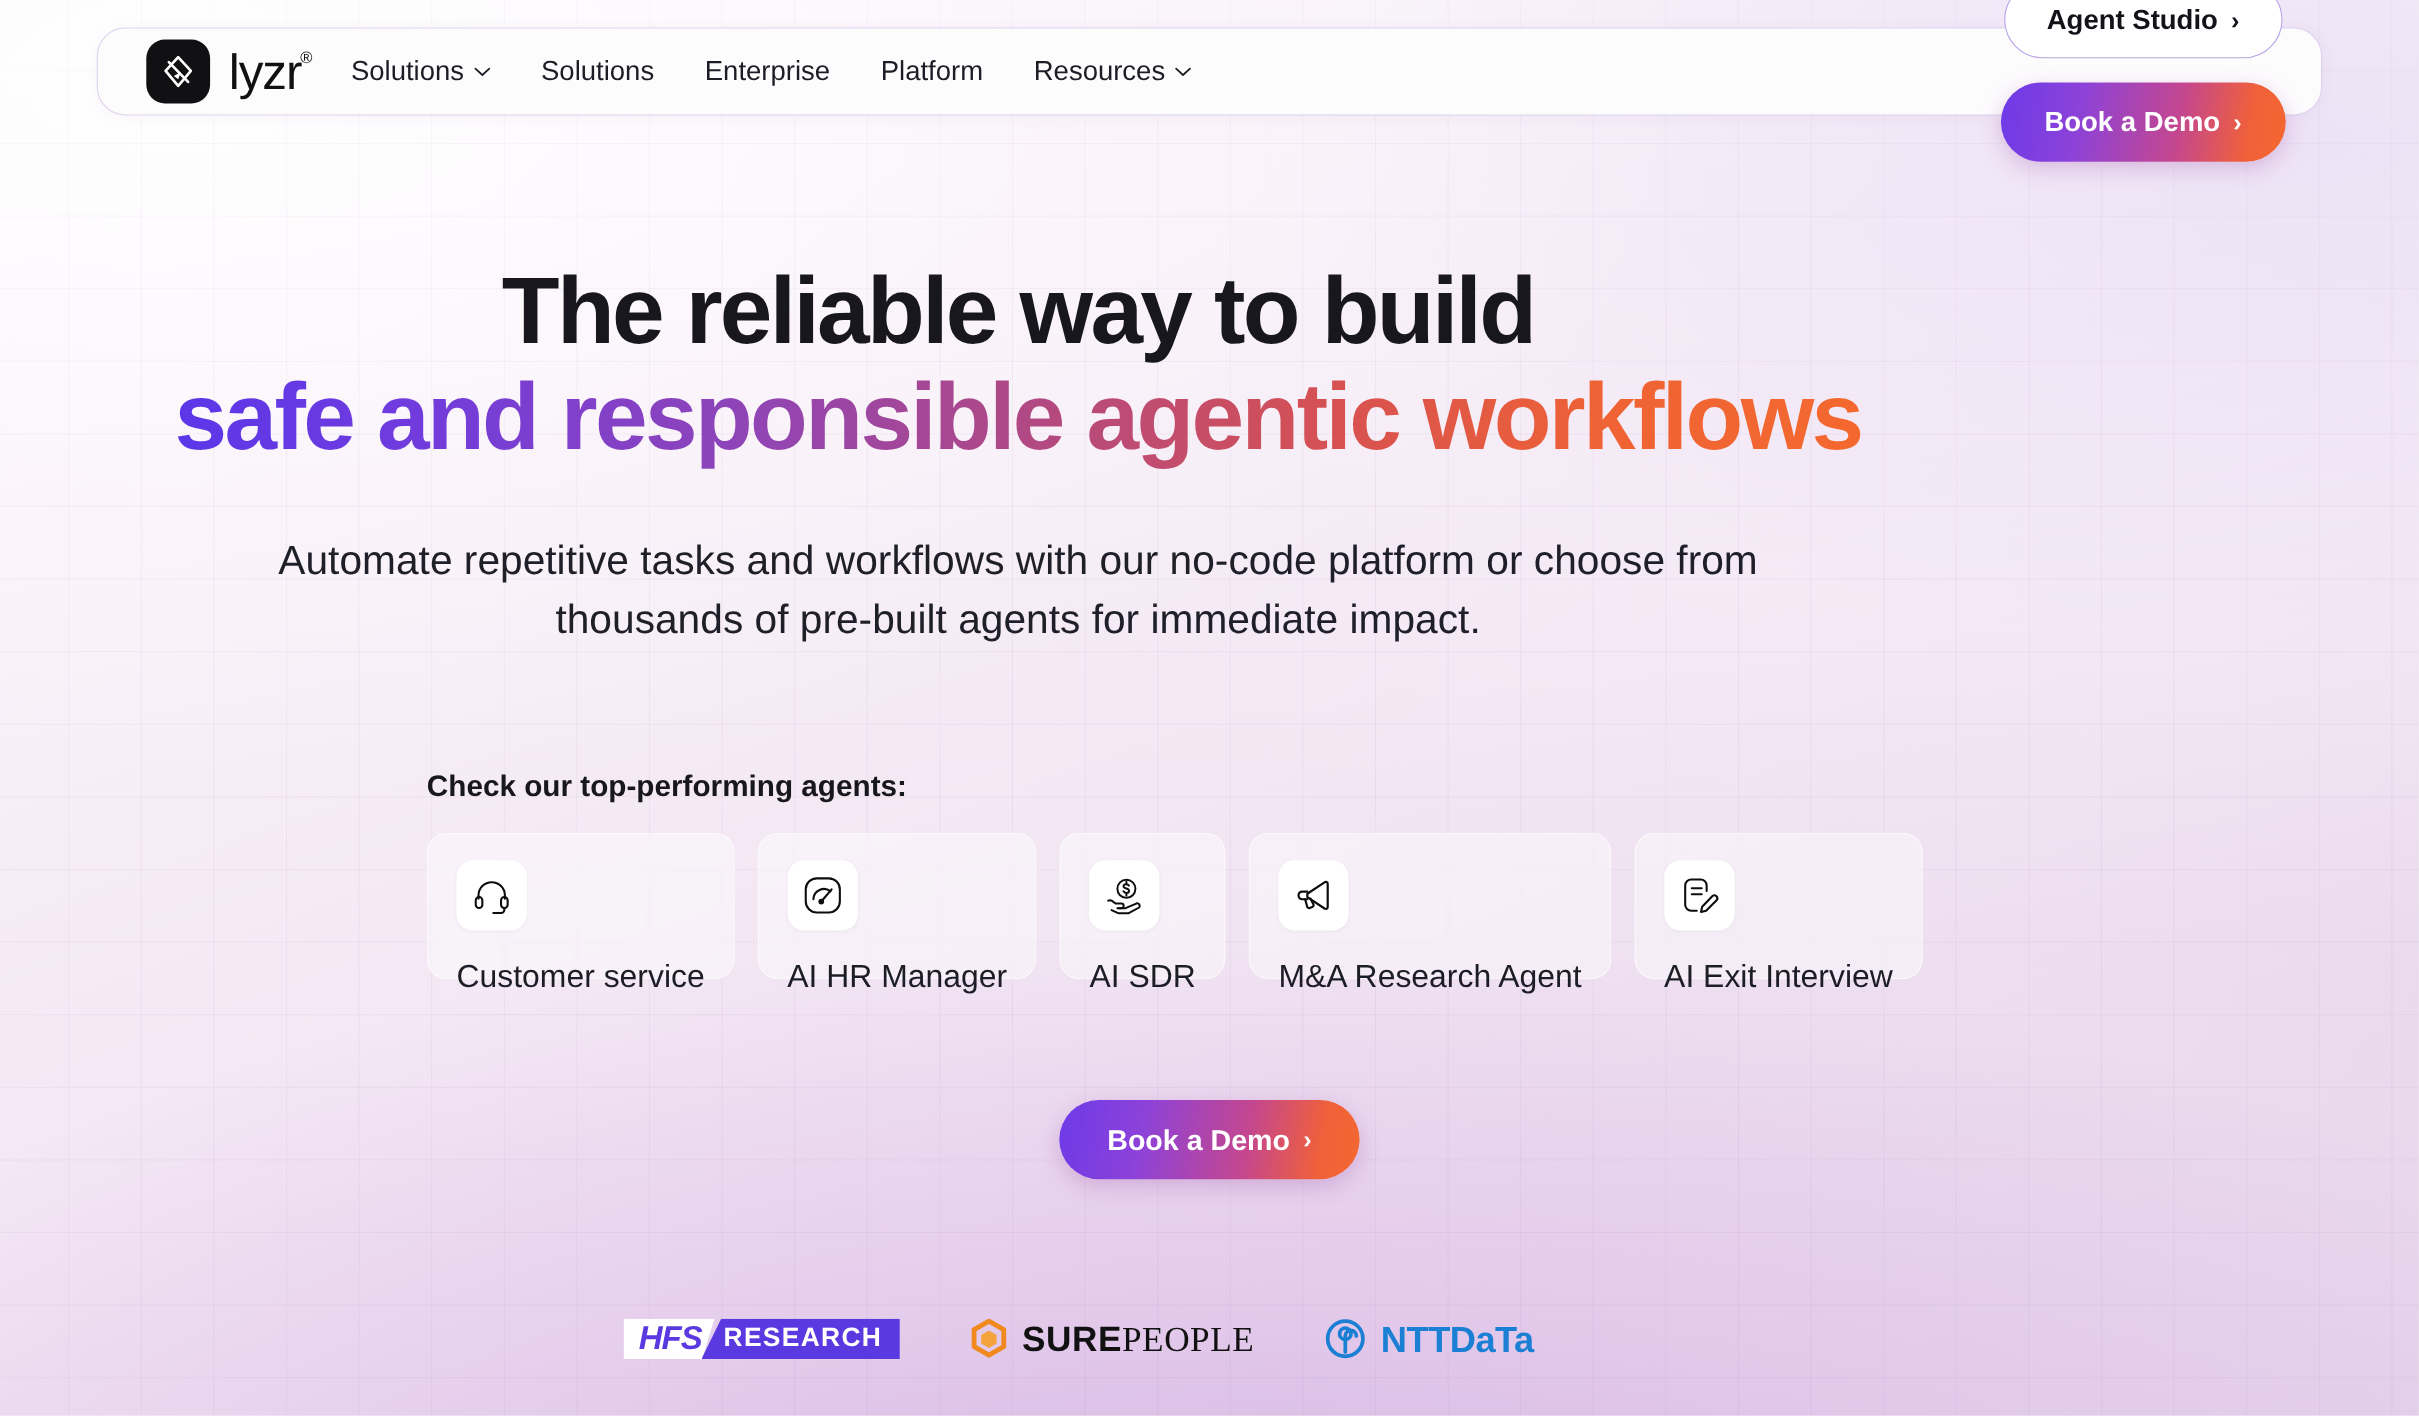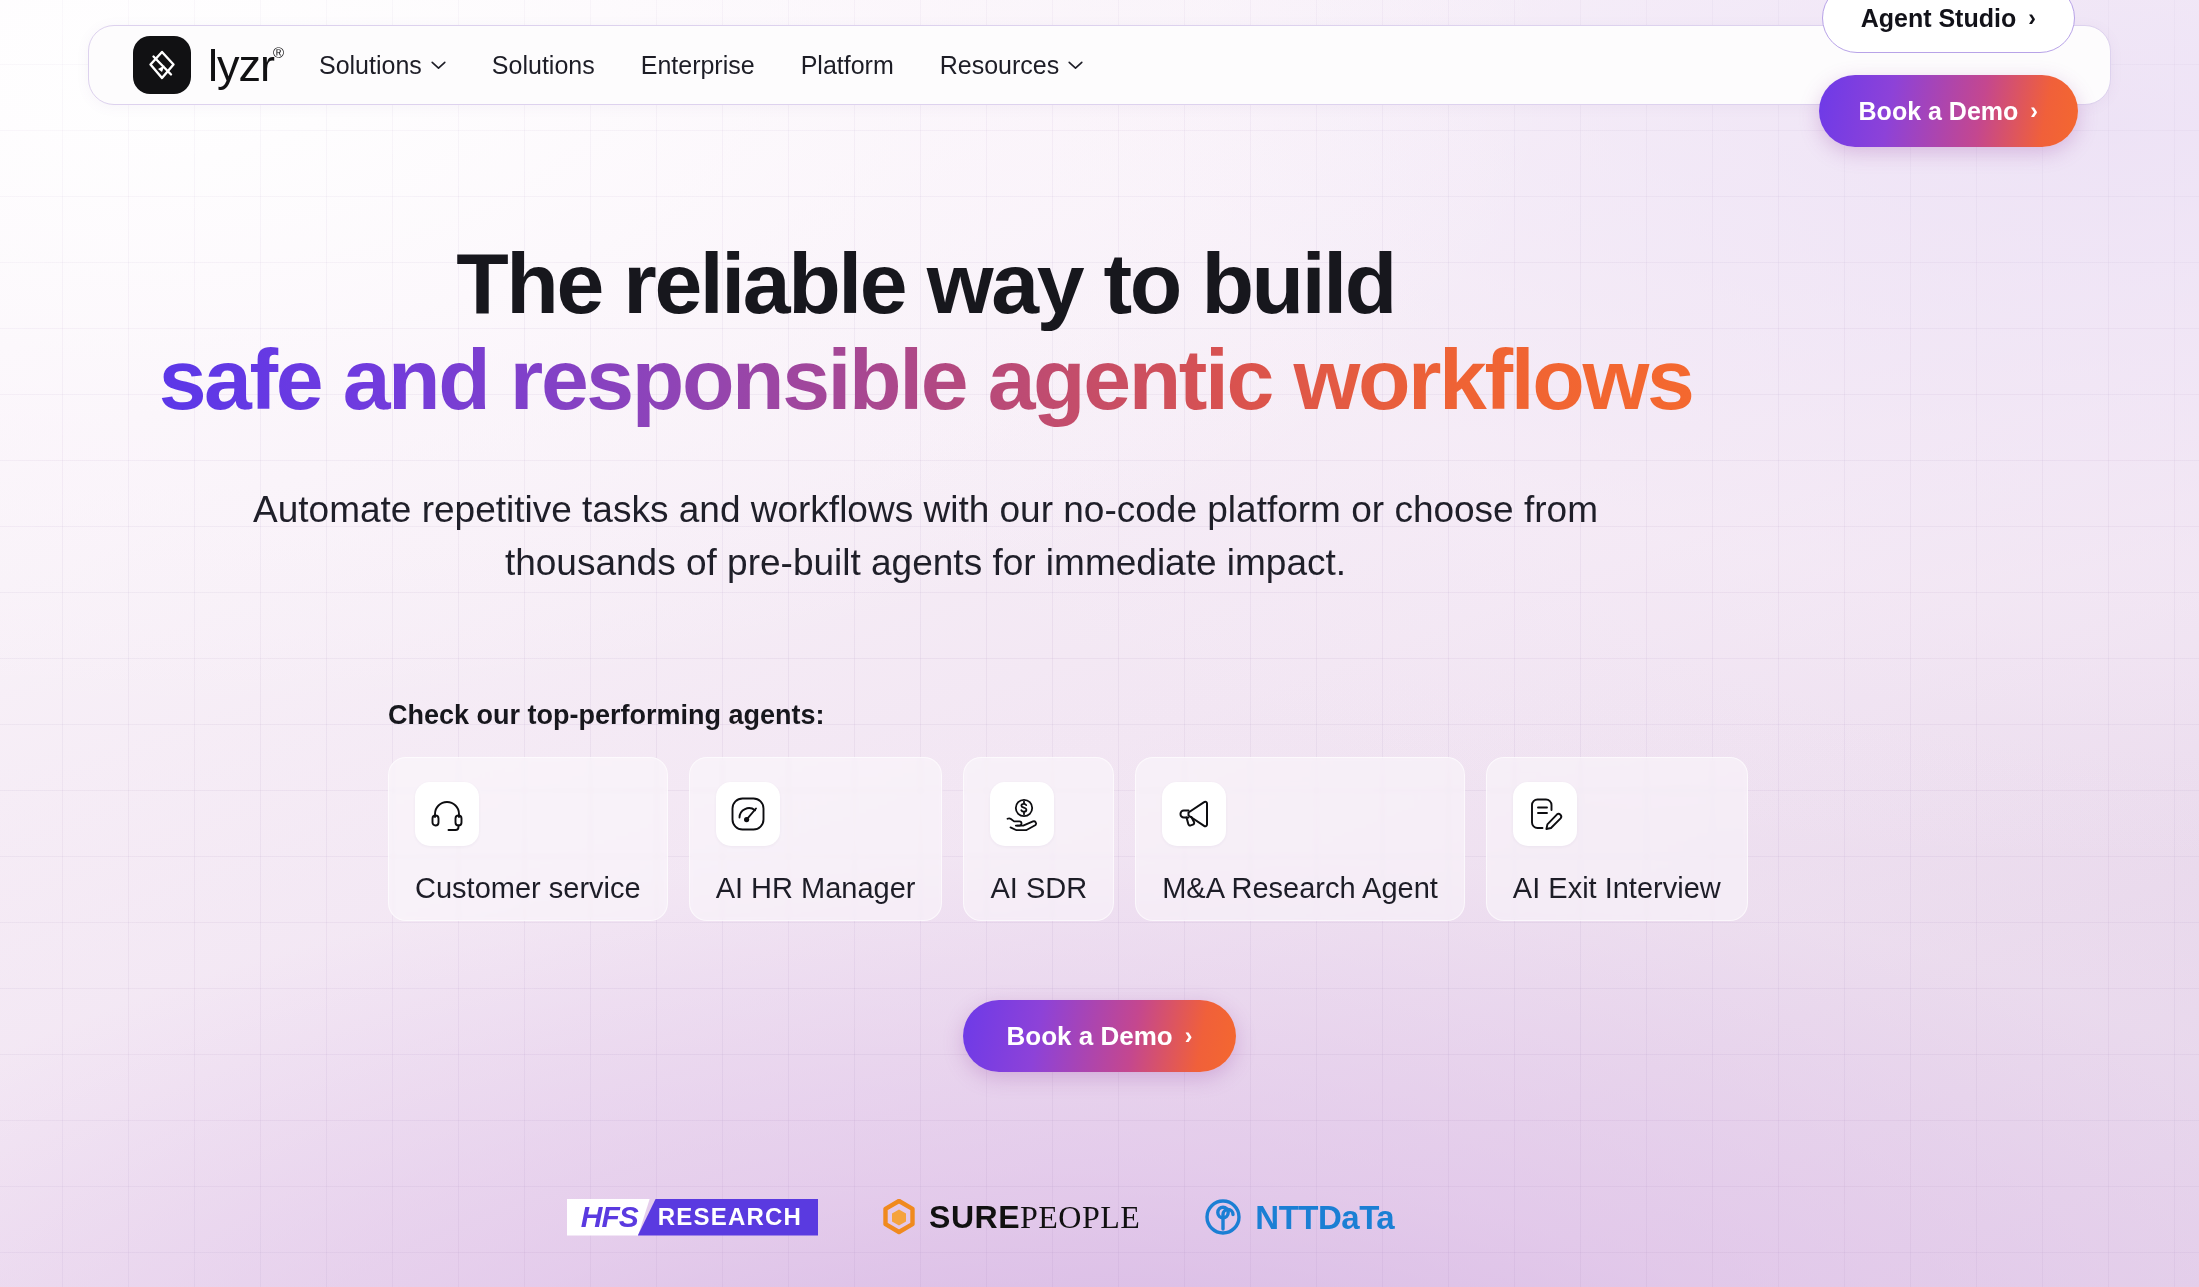--- a/index.html
+++ b/index.html
@@ -99,21 +99,21 @@
   #agents-label{ font-size:27px; font-weight:700; color:#17171d; margin-bottom:26px; }
   #agent-cards{ display:flex; gap:21px; align-items:stretch; }
   .agent-card{
     background:rgba(255,255,255,0.42);
     border:1px solid rgba(255,255,255,0.6);
     border-radius:18px;
     padding:24px 26px 26px 26px;
     min-width:0; cursor:pointer;
     backdrop-filter:blur(2px);
     display:flex; flex-direction:column; justify-content:space-between;
-    height:164px;
+    height:133px;
   }
   .agent-icon{
     width:64px; height:64px; border-radius:15px; background:#fff;
     display:flex; align-items:center; justify-content:center; flex:none;
     box-shadow:0 1px 3px rgba(90,60,120,0.06);
   }
   .agent-label{ font-size:29px; color:#1d1d27; white-space:nowrap; margin-top:26px; }
 
   #hero-cta-wrap{ position:absolute; left:0; top:1000px; width:2199px; text-align:center; z-index:2; }
   #hero-demo-button{ height:72px; padding:0 44px; font-size:26px; }

